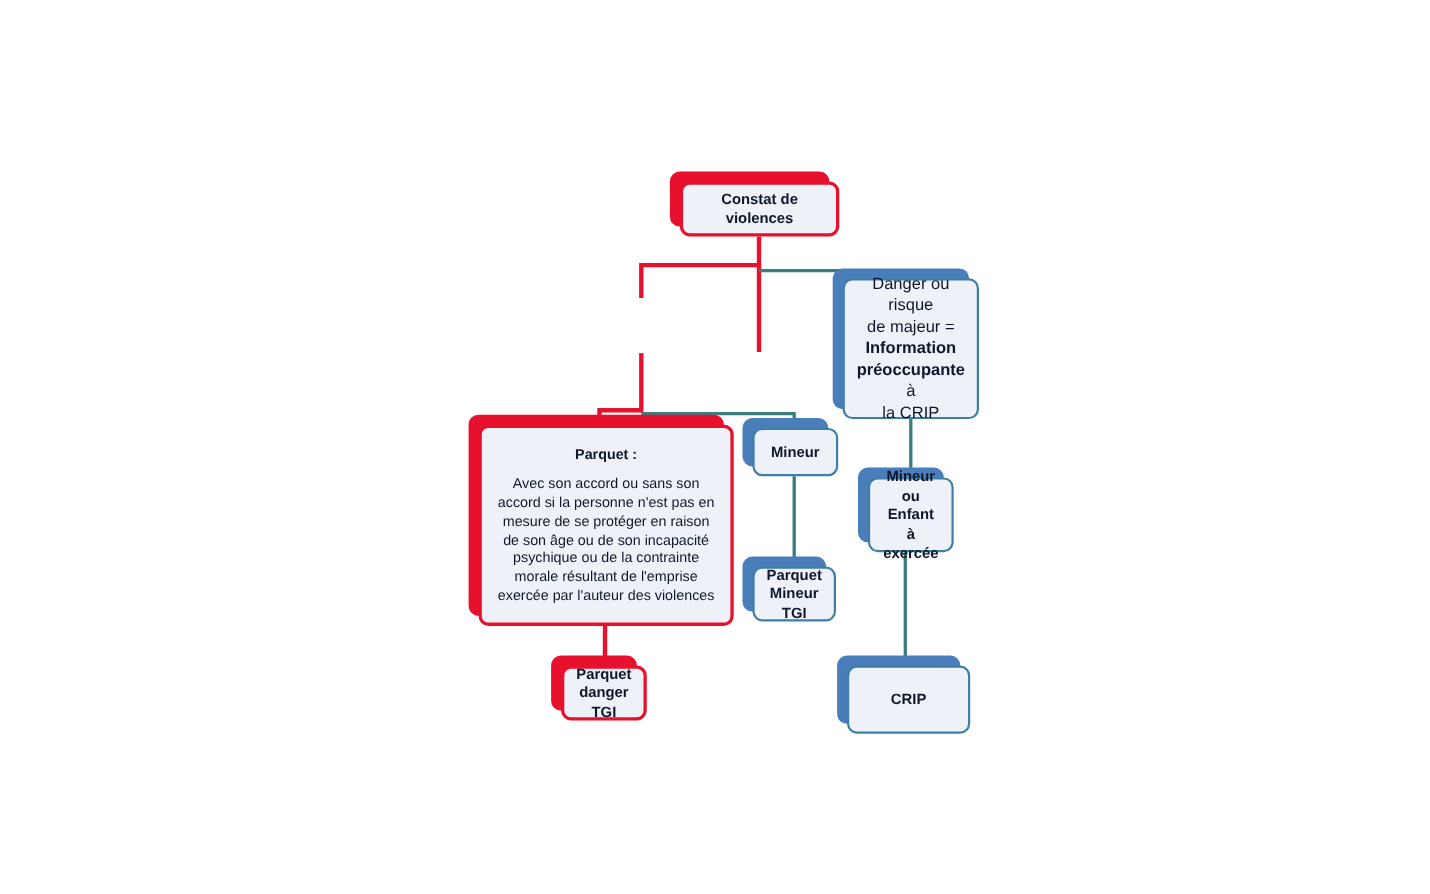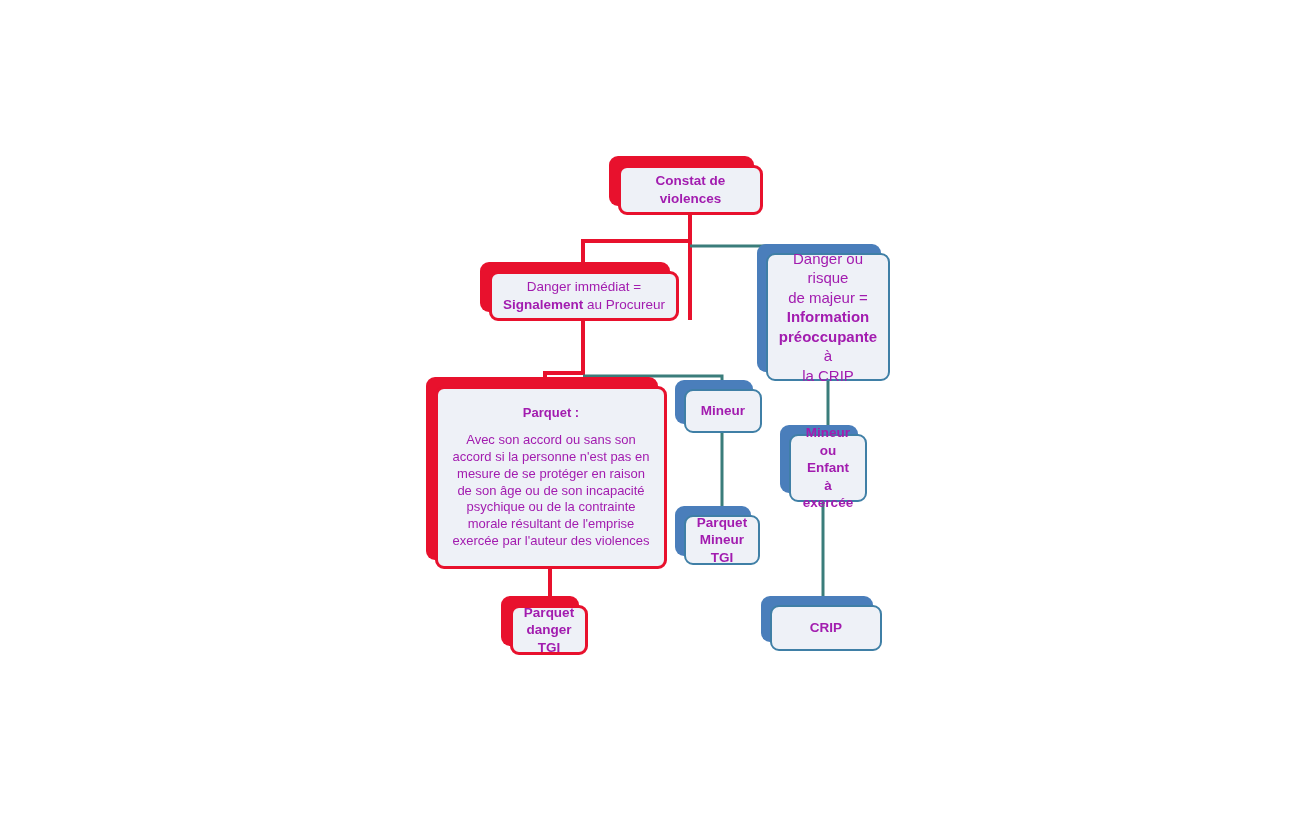--- a/index.html
+++ b/index.html
@@ -29,21 +29,21 @@
   }
 
   
   .node {
     position: absolute;
     box-sizing: border-box;
     display: flex;
     align-items: center;
     justify-content: center;
     text-align: center;
-    color: #a21caf;
+    color: #0f172a;
     line-height: 1.30;
     z-index: 5;
   }
   .node .shadow {
     position: absolute;
     left: -9px;
     top: -9px;
     width: 100%;
     height: 100%;
     border-radius: 9px;
@@ -72,21 +72,21 @@
 
   
   #n-constat  { left: 618px; top: 165px; width: 145px; height: 50px; font-size: 13.5px; font-weight: bold; }
   #n-danger   { left: 489px; top: 271px; width: 190px; height: 50px; font-size: 13.5px; }
   #n-info     { left: 766px; top: 253px; width: 124px; height: 128px; font-size: 15px; }
   #n-majeur   { left: 435px; top: 386px; width: 232px; height: 183px; font-size: 13px; }
   #n-mineur   { left: 684px; top: 389px; width:  78px; height:  44px; font-size: 13.5px; font-weight: bold; }
   #n-pmineur  { left: 684px; top: 515px; width:  76px; height:  50px; font-size: 13.5px; font-weight: bold; }
   #n-menfant  { left: 789px; top: 434px; width:  78px; height:  68px; font-size: 13.5px; font-weight: bold; }
   #n-pmajeur  { left: 510px; top: 605px; width:  78px; height:  50px; font-size: 13.5px; font-weight: bold; }
-  #n-crip     { left: 770px; top: 605px; width: 112px; height:  46px; font-size: 13.5px; font-weight: bold; border-radius: 17px; }
+  #n-crip     { left: 770px; top: 605px; width: 112px; height:  62px; font-size: 13.5px; font-weight: bold; border-radius: 17px; }
 
   #n-majeur .face { padding: 8px 12px; }
   #n-majeur .title { font-weight: bold; display: block; margin-bottom: 10px; }
   #n-majeur .body  { display: block; text-align: center; }
 </style>
 </head>
 <body>
 
 <div id="canvas">
 
@@ -115,29 +115,20 @@
     </g>
   </svg>
 
   <div class="node red" id="n-constat">
     <span class="shadow"></span>
     <span class="face">
       <span class="txt">Constat de violences</span>
     </span>
   </div>
 
-  <div class="node red" id="n-danger">
-    <span class="shadow"></span>
-    <span class="face">
-      <span class="txt">
-        <span>Danger immédiat =</span><br>
-        <span class="b">Signalement</span><span> au Procureur</span>
-      </span>
-    </span>
-  </div>
 
   <div class="node blue" id="n-info">
     <span class="shadow"></span>
     <span class="face">
       <span class="txt">
         <span>Danger ou risque</span><br>
         <span>de majeur =</span><br>
         <span class="b">Information</span><br>
         <span class="b">préoccupante</span><span> à</span><br>
         <span>la CRIP</span>

